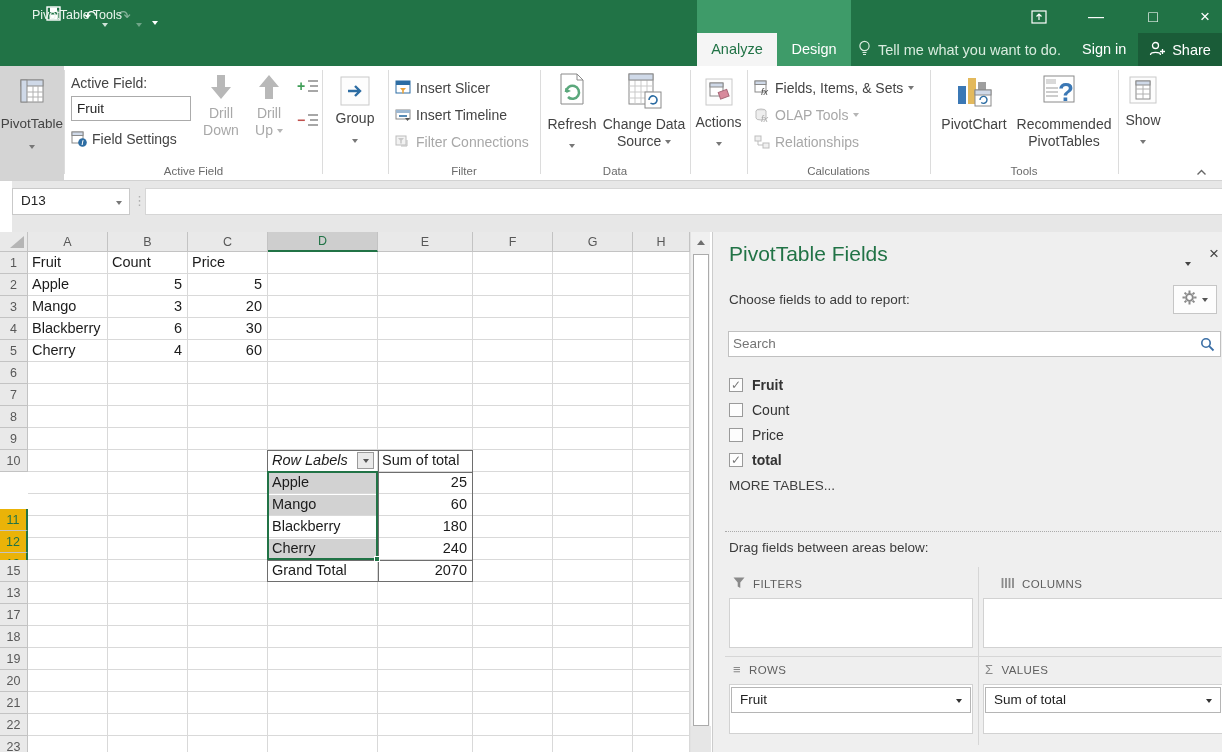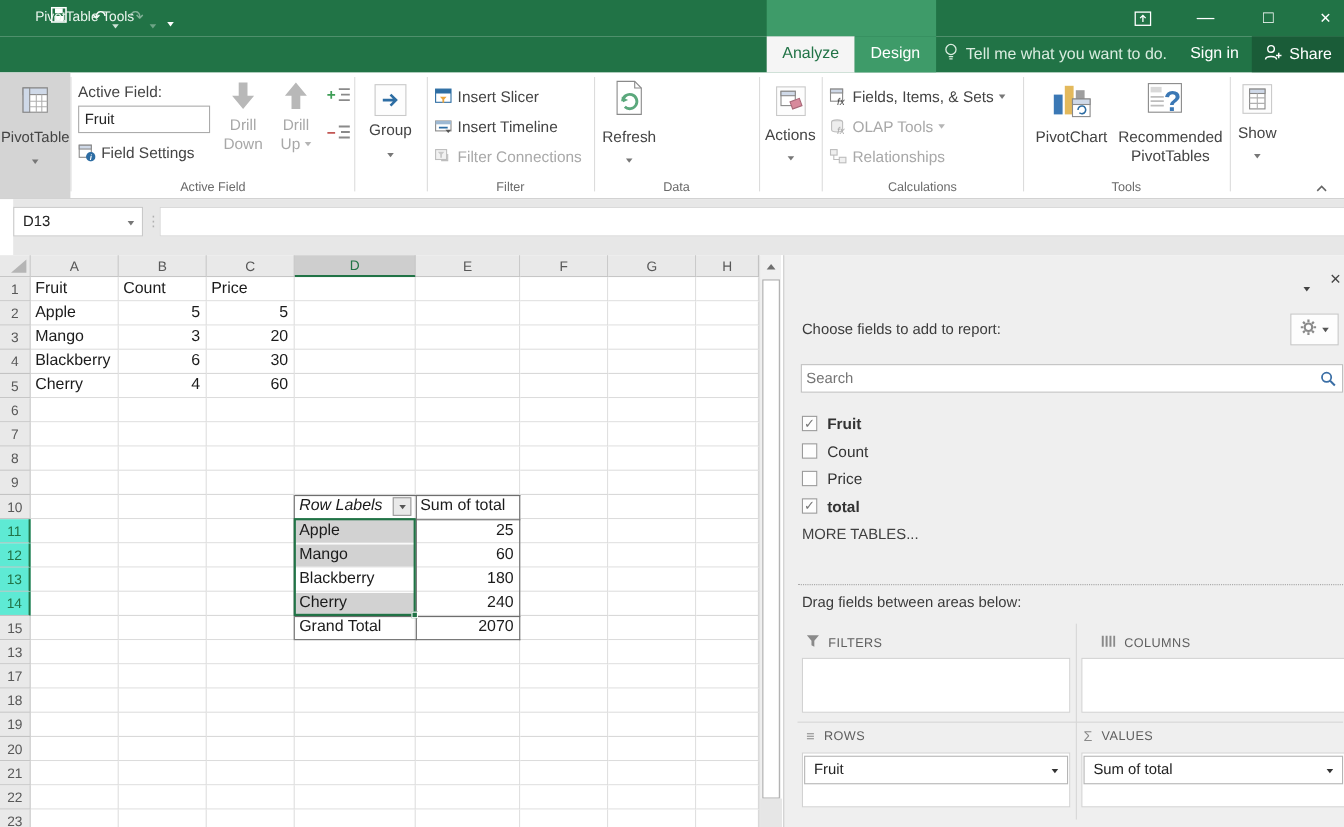--- a/index.html
+++ b/index.html
@@ -44,21 +44,21 @@
   #fbar{position:absolute;left:12px;top:181px;width:1222px;height:51px;background:#e7e7e7;}
   #namebox{position:absolute;left:0;top:7px;width:118px;height:27px;background:#fff;border:1px solid #c9c9c9;}
   #namebox input{border:0;outline:0;width:90px;font-size:13.5px;color:#222;padding:4px 0 0 8px;background:transparent;font-family:inherit;}
   #fx-strip{position:absolute;left:133px;top:7px;width:1089px;height:27px;background:#fff;border:1px solid #d6d6d6;}
   .fbtn{position:absolute;top:3px;font-size:15px;color:#9a9a9a;}
 
   
   #sheet{position:absolute;left:0;top:232px;width:712px;height:520px;background:#fff;}
   .colhdr,.rowhdr,#corner{position:absolute;background:#e9e9e9;border-right:1px solid #c3c3c3;border-bottom:1px solid #c3c3c3;font-size:12.5px;color:#585858;display:flex;align-items:center;justify-content:center;}
   .colhdr.sel{background:#cecece;color:#217346;border-bottom:2px solid #217346;}
-  .rowhdr.sel{background:#5eead4;color:#217346;border-right:2px solid #217346;}
+  .rowhdr.sel{background:#eab308;color:#217346;border-right:2px solid #217346;margin-top:37px;}
   .cell{position:absolute;border-right:1px solid #d9d9d9;border-bottom:1px solid #d9d9d9;background:#fff;}
   .ctext{position:absolute;font-size:14.5px;color:#1b1b1b;line-height:21px;white-space:nowrap;overflow:hidden;padding:0 4px;}
   .num{text-align:right;}
   .pline{position:absolute;background:#6e6e6e;}
   #selrect{position:absolute;border:2px solid #217346;}
   #fillhandle{position:absolute;width:6px;height:6px;background:#217346;border:1px solid #fff;}
   #rl-drop{position:absolute;width:17px;height:17px;background:#e9e9e9;border:1px solid #9a9a9a;display:flex;align-items:center;justify-content:center;}
   
   #vscroll{position:absolute;left:690px;top:0;width:20px;height:520px;background:#f0f0f0;border-left:1px solid #e2e2e2;}
   #vs-up{position:absolute;left:1px;top:0;width:18px;height:20px;background:#f0f0f0;display:flex;align-items:center;justify-content:center;}
@@ -269,20 +269,32 @@
         <div style="margin-top:4px">
           <svg width="34" height="40" viewBox="0 0 34 40">
               <path d="M6 2 h16 l6 6 v24 h-22 z" fill="#fff" stroke="#8a8a8a"></path>
               <path d="M22 2 v6 h6" fill="none" stroke="#8a8a8a"></path>
               <path d="M11 20 a6.5 6.5 0 1 1 2 5" fill="none" stroke="#5ba87c" stroke-width="2.6"></path>
               <path d="M10 16 l1.5 5 l4.5 -2" fill="#5ba87c" stroke="none"></path>
             </svg>
         </div>
         <div>Refresh</div>
         <div style="margin-top:4px"><span class="caret"></span></div>
+      </div>
+      <div class="bigbtn" style="left:60px;width:88px">
+        <div style="margin-top:4px">
+          <svg width="38" height="40" viewBox="0 0 38 40">
+              <rect x="4" y="2" width="24" height="30" fill="#fff" stroke="#8a8a8a"></rect>
+              <path d="M4 8 h24 M4 14 h24 M4 20 h24 M4 26 h24 M10 2 v30 M16 2 v30 M22 2 v30" stroke="#c9c9c9"></path>
+              <rect x="4" y="2" width="24" height="6" fill="#cfd9e8" stroke="#8a8a8a"></rect>
+              <rect x="20" y="20" width="16" height="16" fill="#fff" stroke="#8a8a8a"></rect>
+              <path d="M24 28 a4 4 0 1 1 1.5 3" fill="none" stroke="#2d6da3" stroke-width="1.6"></path>
+            </svg>
+        </div>
+        <div><span>Change Data</span><br><span>Source</span> <span class="caret"></span></div>
       </div>
       <div class="glabel">Data</div>
     </div>
     <div class="rsep" style="left:690px"></div>
 
     <div class="rgroup" style="left:690px;width:57px">
       <div class="bigbtn" style="left:4px;width:49px">
         <div style="margin-top:10px">
           <svg width="28" height="28" viewBox="0 0 28 28">
               <rect x="1" y="1" width="26" height="26" fill="#fdfdfd" stroke="#c9c9c9"></rect>
@@ -671,20 +683,21 @@
     <div id="vscroll">
       <div id="vs-up">
           <span class="tri-up"></span>
         </div>
       <div id="vs-thumb"></div>
       <div id="vs-rest"></div>
     </div>
   </div>
 
   <div id="pane">
+    <div id="pane-title">PivotTable Fields</div>
     <div id="pane-caret"><span class="caret" style="border-top-color:#444"></span></div>
     <div id="pane-close">×</div>
 
     <div id="choose">Choose fields to add to report:</div>
     <div id="gearbtn">
       <span>
         <svg width="15" height="15" viewBox="0 0 15 15">
             <circle cx="7.5" cy="7.5" r="3.4" fill="none" stroke="#8a8a8a" stroke-width="2"></circle>
             <g stroke="#8a8a8a" stroke-width="2">
               <path d="M7.5 0.5 v2.4 M7.5 12.1 v2.4 M0.5 7.5 h2.4 M12.1 7.5 h2.4 M2.6 2.6 l1.7 1.7 M10.7 10.7 l1.7 1.7 M12.4 2.6 l-1.7 1.7 M4.3 10.7 l-1.7 1.7"></path>

